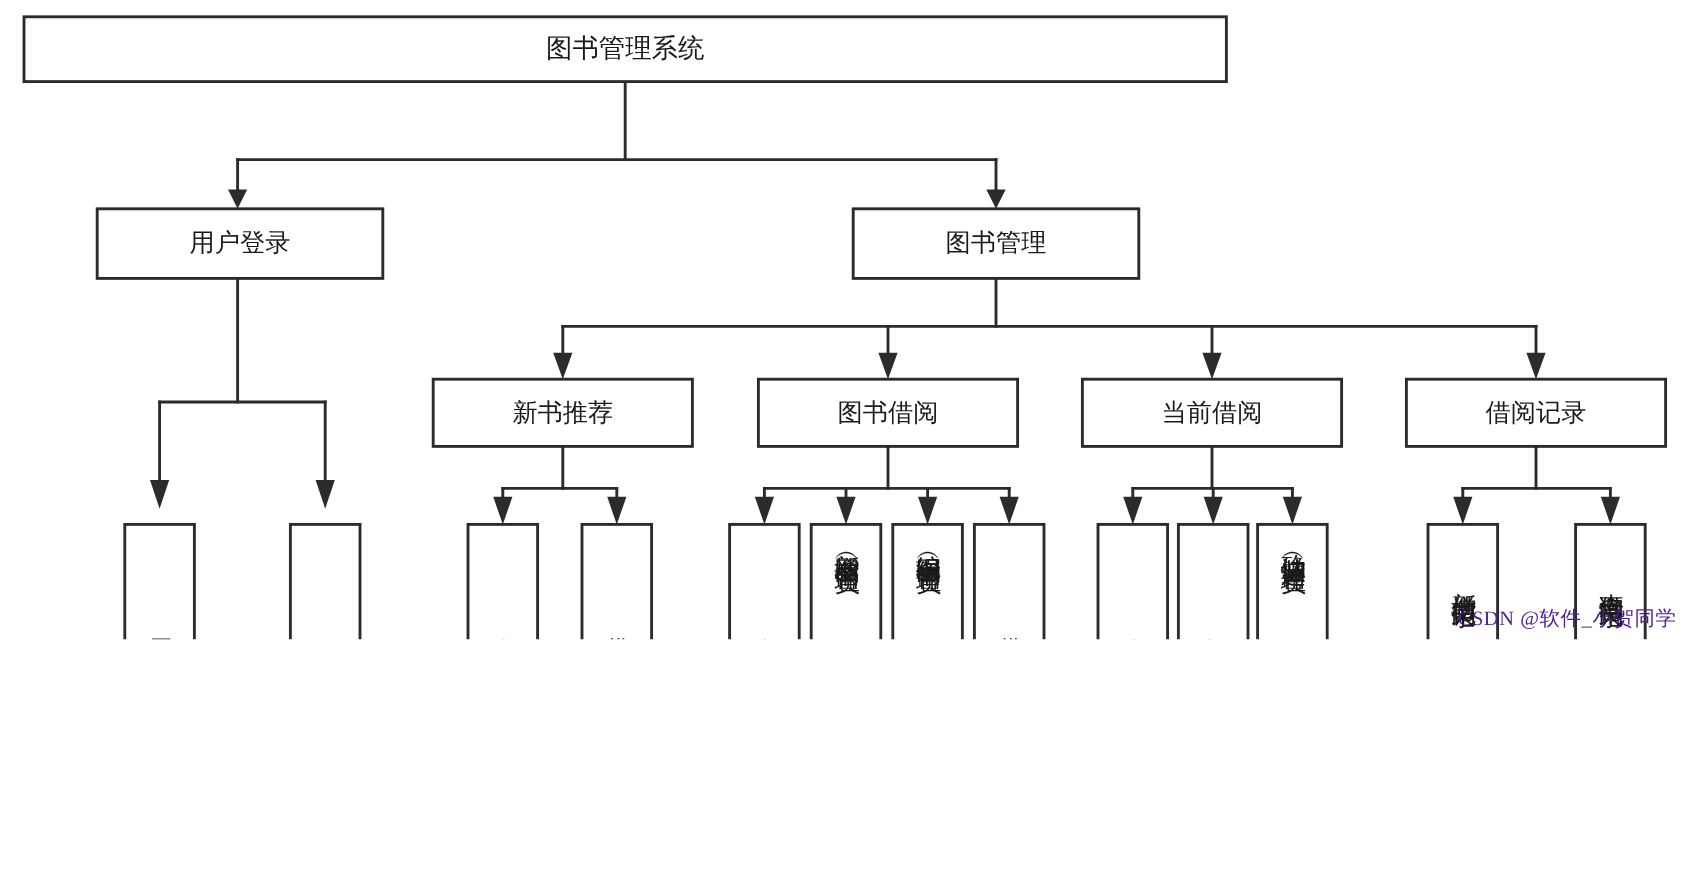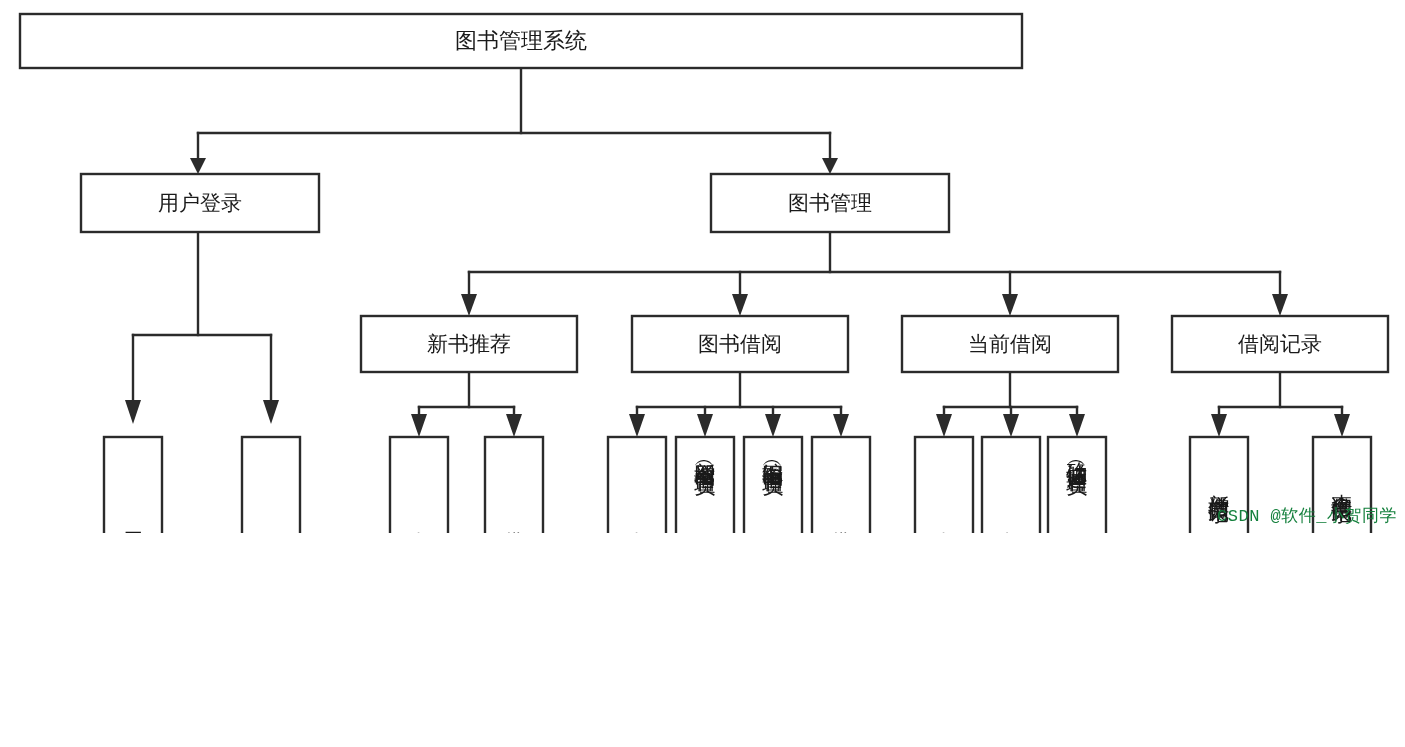--- a/index.html
+++ b/index.html
@@ -70,23 +70,23 @@
     font-size: 21px;
     line-height: 1.32;
     letter-spacing: 2px;
     color: #1a1a1a;
     white-space: nowrap;
   }
   .watermark {
     position: absolute;
     right: 8px;
     bottom: 6px;
-    font-family: Liberation Mono, monospace;
+    font-family: Liberation Serif, serif;
     font-size: 17px;
-    color: #15803d;
+    color: #4c1d95;
     letter-spacing: 0.5px;
     user-select: none;
   }
 </style>
 </head>
 <body>
 
 <div id="diagram-root">
 
   <svg id="tree-svg" viewBox="0 0 1405 747">

